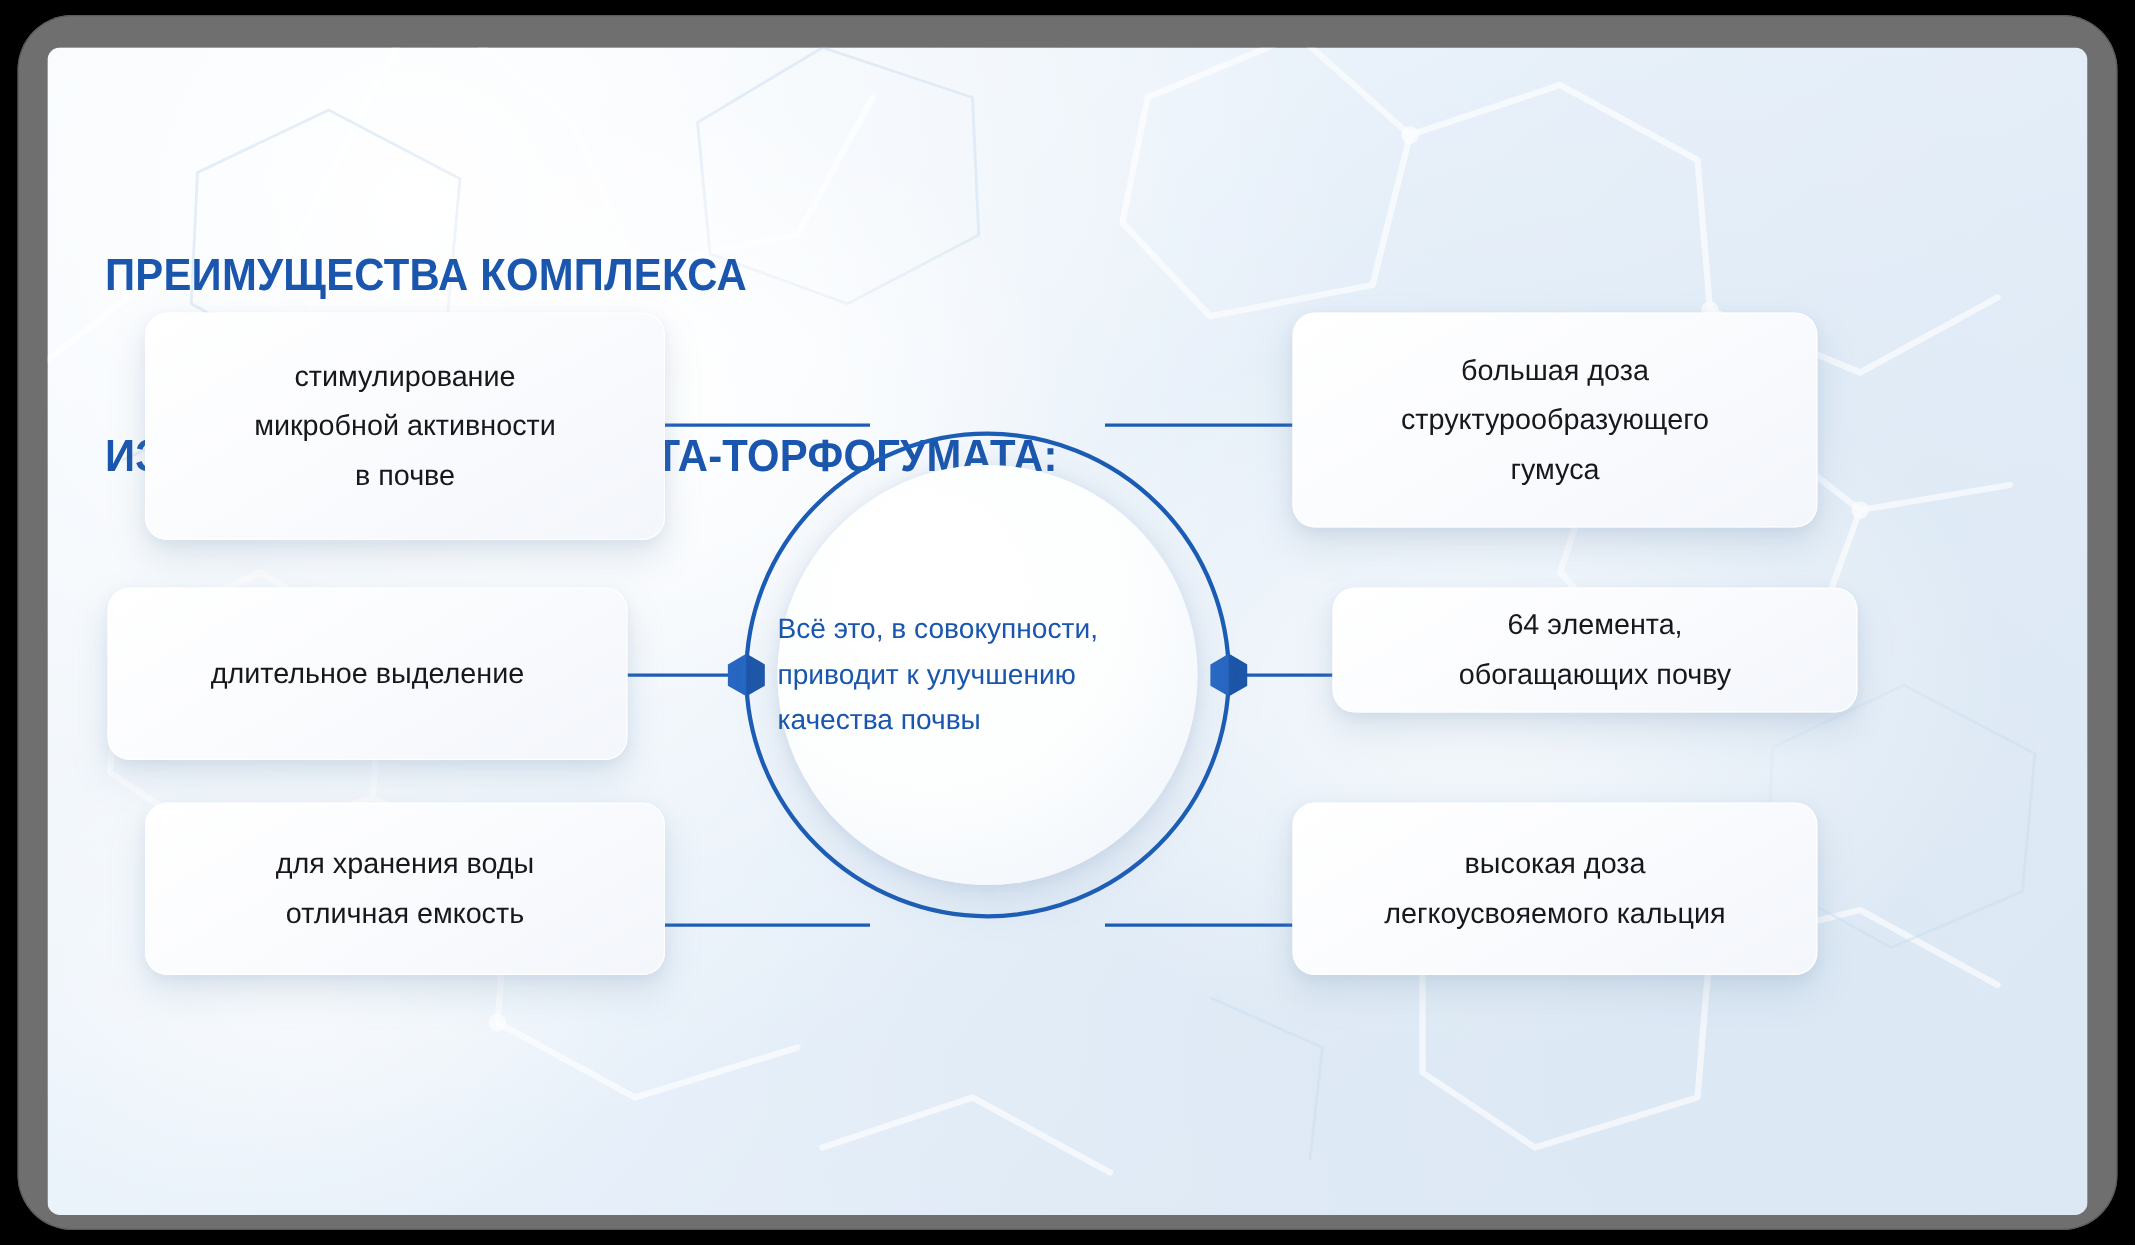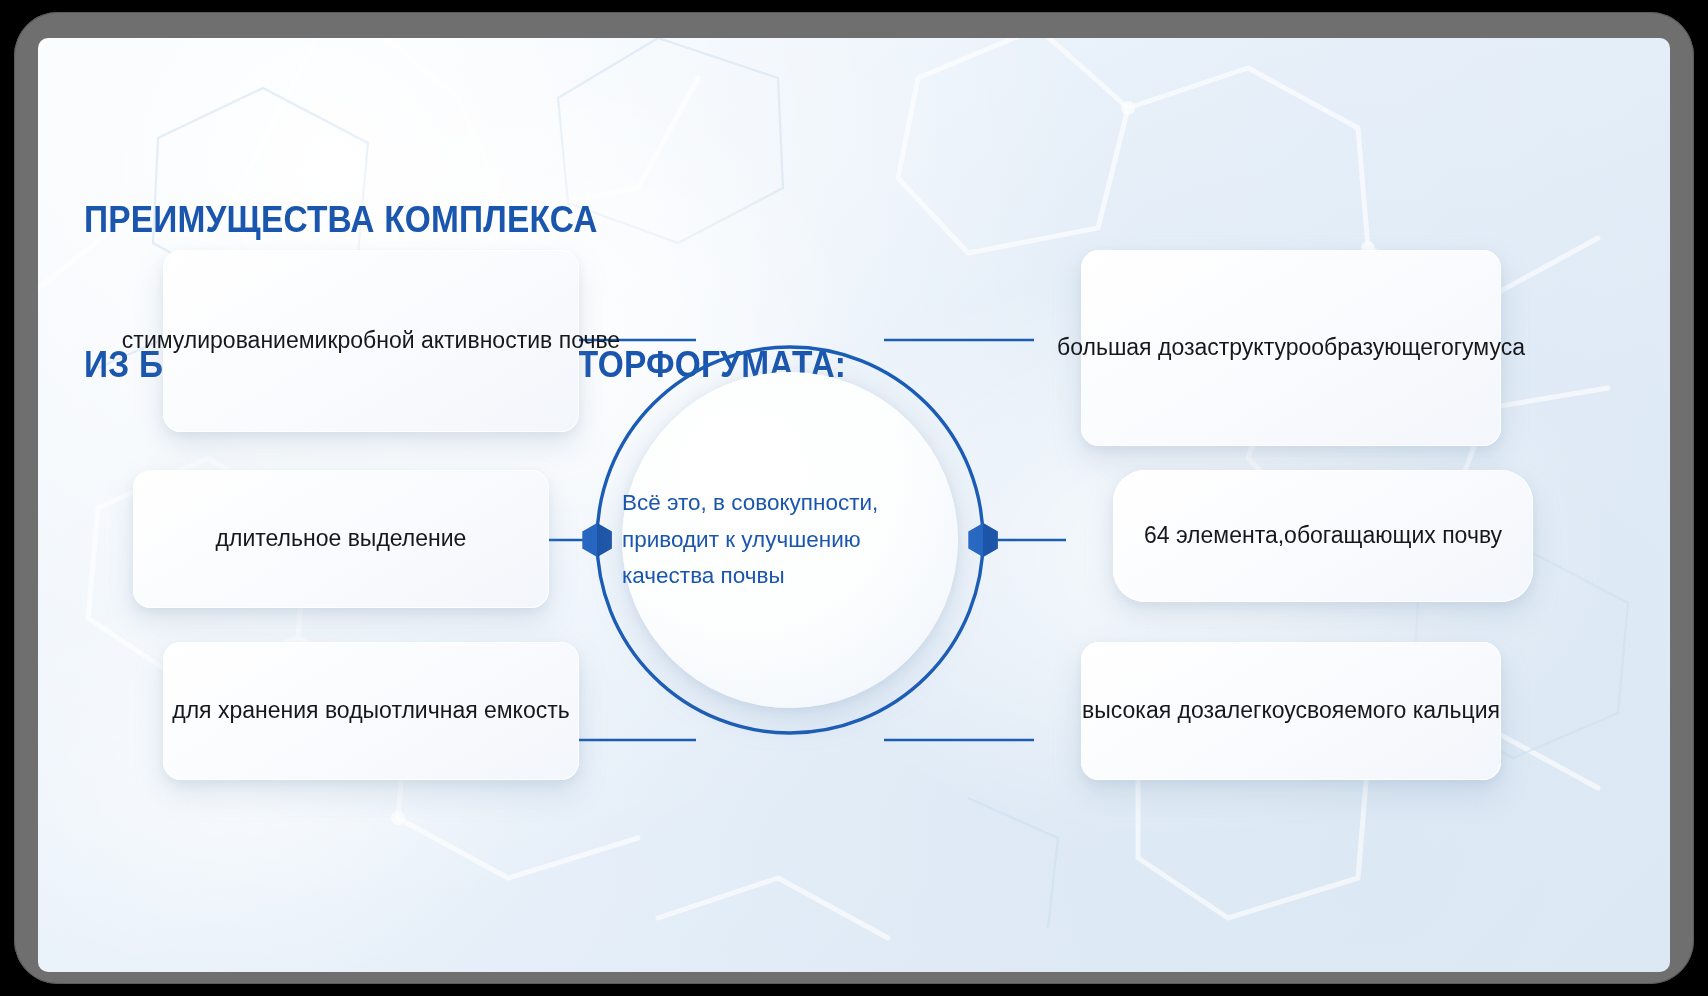--- a/index.html
+++ b/index.html
@@ -116,44 +116,43 @@
     line-height: 1.62;
     font-weight: 400;
   }
   .center-text .ctline { display: block; white-space: nowrap; }
 
   
   .card {
     position: absolute;
     box-sizing: border-box;
     display: flex;
-    flex-direction: row;
+    flex-direction: column;
     align-items: center;
     justify-content: center;
     text-align: center;
     border-radius: 18px;
     background: linear-gradient(150deg, #ffffff 0%, #fbfcfe 42%, #f3f6fb 100%);
     box-shadow:
       0 14px 30px rgba(120,148,182,0.20),
       0 4px 10px rgba(120,148,182,0.12),
       0 0 0 1px rgba(255,255,255,0.9) inset;
     color: #17181c;
     font-size: 23px;
     line-height: 1.72;
     padding: 10px 18px;
-    margin-left: 47px;
   }
   .card .cline { display: block; white-space: nowrap; }
 
   
   .card-tl { left: 78px;  top: 212px; width: 416px; height: 182px; }
   .card-ml { left: 48px;  top: 432px; width: 416px; height: 138px; }
   .card-bl { left: 78px;  top: 604px; width: 416px; height: 138px; }
-  .card-tr { left: 996px; top: 212px; width: 420px; height: 196px; }
-  .card-mr { left: 1028px;top: 432px; width: 420px; height: 132px; border-radius: 32px; }
+  .card-tr { left: 996px; top: 212px; width: 420px; height: 172px; }
+  .card-mr { left: 1028px;top: 432px; width: 420px; height: 100px; }
   .card-br { left: 996px; top: 604px; width: 420px; height: 138px; }
 </style>
 </head>
 <body>
 
 <div class="screen-frame">
   <div class="slide">
 
     <svg class="bg-pattern" viewBox="0 0 1632 916" preserveAspectRatio="none">
       <g stroke="#ffffff" stroke-width="5" fill="none" opacity="0.75" stroke-linecap="round" stroke-linejoin="round">

